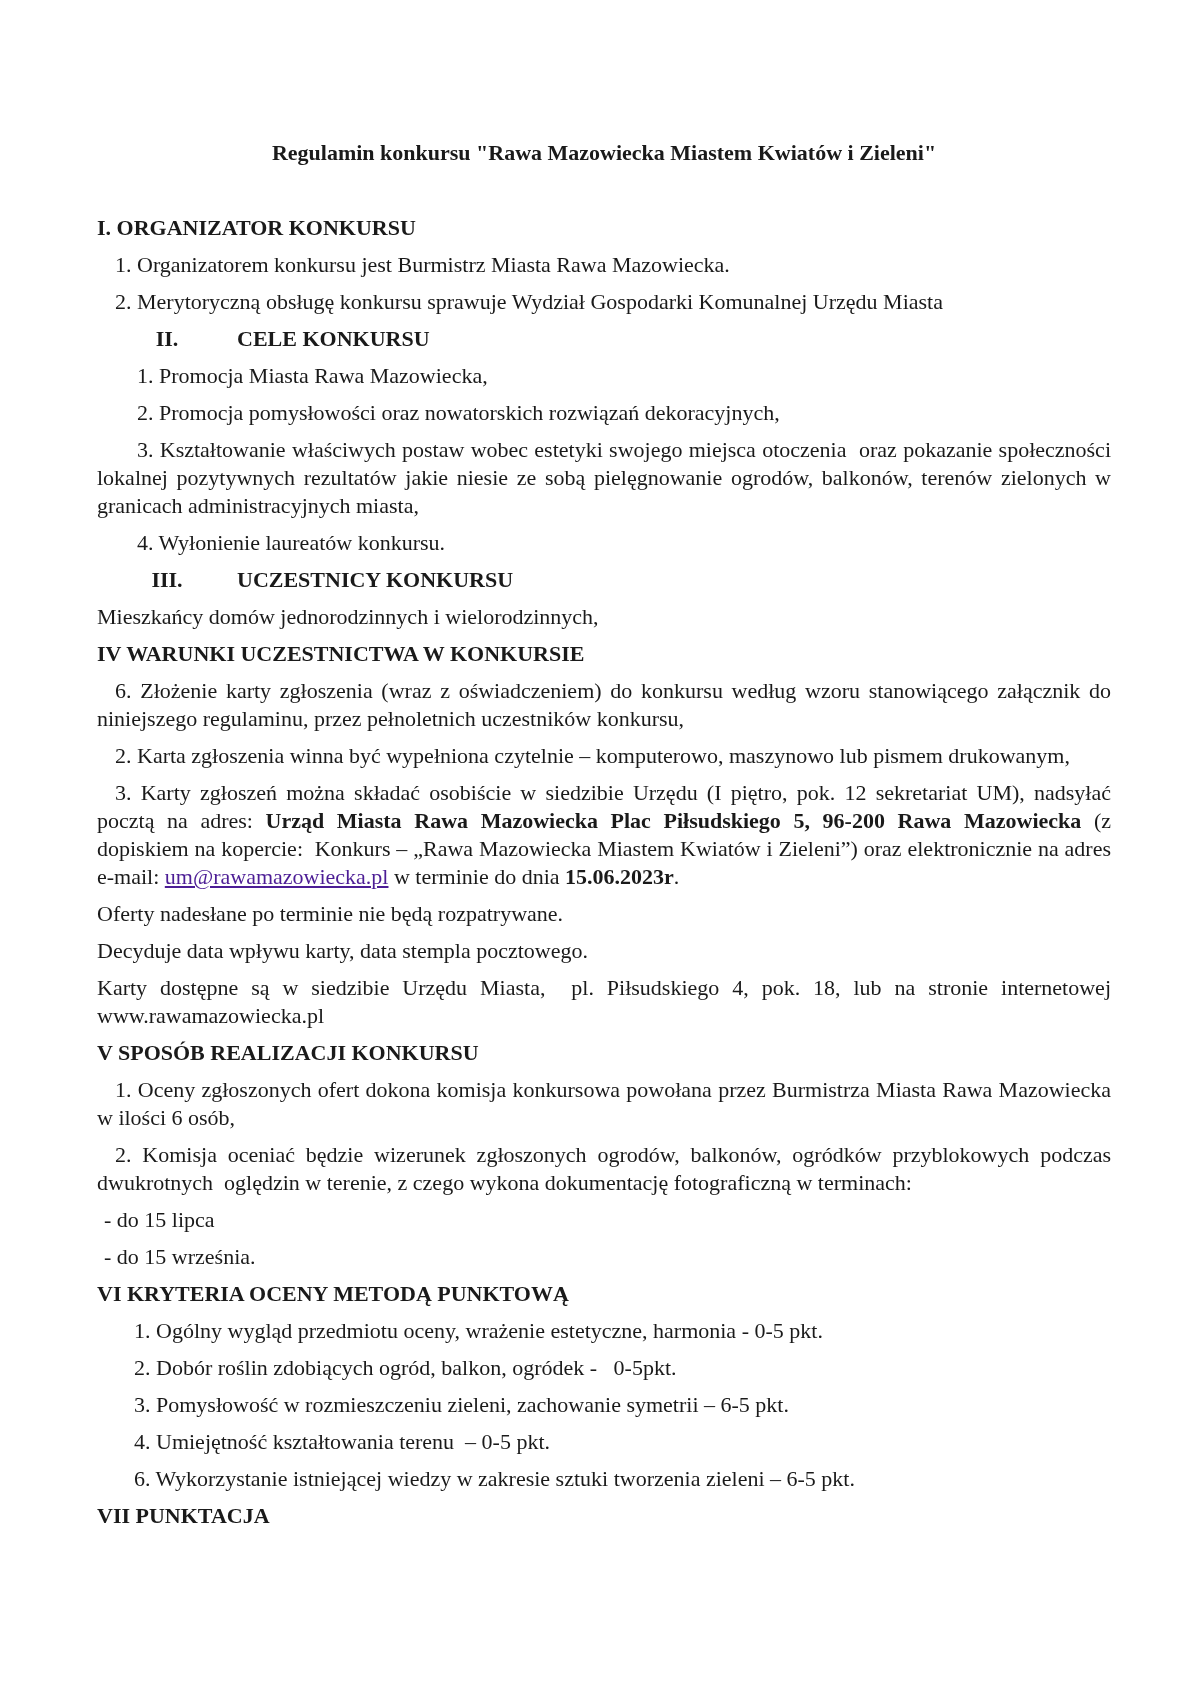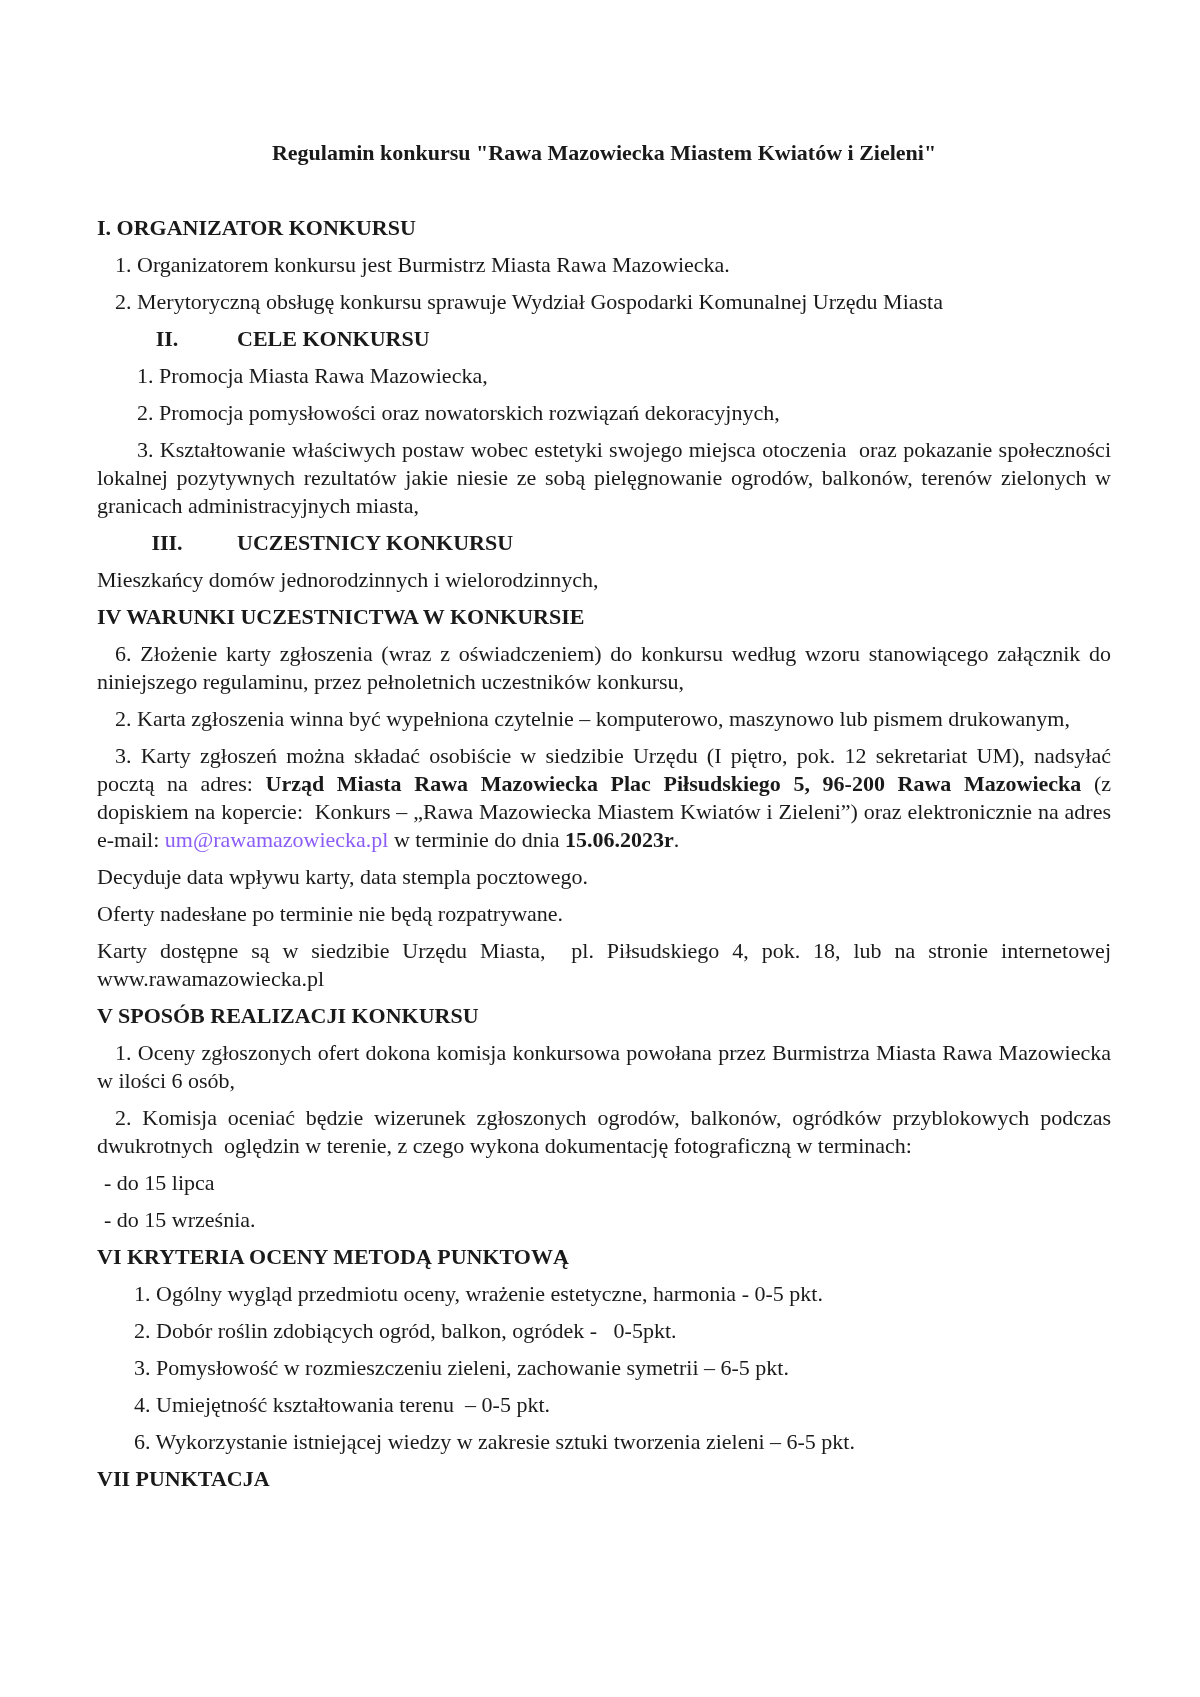--- a/index.html
+++ b/index.html
@@ -29,21 +29,22 @@
   h2.sec-heading { font-weight: bold; }
   .hnum { display: inline-block; width: 140px; text-align: center; }
   .ind7  { text-indent: 7px;  }
   .ind18 { text-indent: 18px; }
   .ind37 { text-indent: 37px; }
   .ind40 { text-indent: 40px; }
   .just  { text-align: justify; text-align-last: left; }
   .bold-para { font-weight: bold; }
   b, strong { font-weight: bold; }
   a.email-link {
-    color: #8b5cf6;
+    color: #4c1d95;
+    text-decoration: underline;
     cursor: pointer;
   }
 </style>
 </head>
 <body>
 
 <div class="page">
 
   <h1 class="doc-title">Regulamin konkursu "Rawa Mazowiecka Miastem Kwiatów i Zieleni"</h1>
 
@@ -51,34 +52,35 @@
     <h2 class="sec-heading">I. ORGANIZATOR KONKURSU</h2>
     <p class="ind18">1. Organizatorem konkursu jest Burmistrz Miasta Rawa Mazowiecka.</p>
     <p class="ind18">2. Merytoryczną obsługę konkursu sprawuje Wydział Gospodarki Komunalnej Urzędu Miasta</p>
   </section>
 
   <section>
     <h2 class="sec-heading"><span class="hnum">II.</span><span>CELE KONKURSU</span></h2>
     <p class="ind40">1. Promocja Miasta Rawa Mazowiecka,</p>
     <p class="ind40">2. Promocja pomysłowości oraz nowatorskich rozwiązań dekoracyjnych,</p>
     <p class="ind40 just">3. Kształtowanie właściwych postaw wobec estetyki swojego miejsca otoczenia &nbsp;oraz pokazanie społeczności lokalnej pozytywnych rezultatów jakie niesie ze sobą pielęgnowanie ogrodów, balkonów, terenów zielonych w granicach administracyjnych miasta,</p>
+    <p class="ind40">4. Wyłonienie laureatów konkursu.</p>
   </section>
 
   <section>
     <h2 class="sec-heading"><span class="hnum">III.</span><span>UCZESTNICY KONKURSU</span></h2>
     <p>Mieszkańcy domów jednorodzinnych i wielorodzinnych,</p>
   </section>
 
   <section>
     <h2 class="sec-heading">IV WARUNKI UCZESTNICTWA W KONKURSIE</h2>
     <p class="ind18 just">6. Złożenie karty zgłoszenia (wraz z oświadczeniem) do konkursu według wzoru stanowiącego załącznik do niniejszego regulaminu, przez pełnoletnich uczestników konkursu,</p>
     <p class="ind18">2. Karta zgłoszenia winna być wypełniona czytelnie – komputerowo, maszynowo lub pismem drukowanym,</p>
     <p class="ind18 just"><span>3. Karty zgłoszeń można składać osobiście w siedzibie Urzędu (I piętro, pok. 12 sekretariat UM), nadsyłać pocztą na adres: </span><b>Urząd Miasta Rawa Mazowiecka Plac Piłsudskiego 5, 96-200 Rawa Mazowiecka</b><span> (z dopiskiem na kopercie: &nbsp;Konkurs – „Rawa Mazowiecka Miastem Kwiatów i Zieleni”) oraz elektronicznie na adres e-mail: </span><a class="email-link">um@rawamazowiecka.pl</a><span> w terminie do dnia </span><b>15.06.2023r</b><span>.</span></p>
+    <p>Oferty nadesłane po terminie nie będą rozpatrywane.</p>
     <p>Decyduje data wpływu karty, data stempla pocztowego.</p>
-    <p>Oferty nadesłane po terminie nie będą rozpatrywane.</p>
     <p class="bold-para just">Karty dostępne są w siedzibie Urzędu Miasta, &nbsp;pl. Piłsudskiego 4, pok. 18, lub na stronie internetowej www.rawamazowiecka.pl</p>
   </section>
 
   <section>
     <h2 class="sec-heading">V SPOSÓB REALIZACJI KONKURSU</h2>
     <p class="ind18 just">1. Oceny zgłoszonych ofert dokona komisja konkursowa powołana przez Burmistrza Miasta Rawa Mazowiecka w ilości 6 osób,</p>
     <p class="ind18 just">2. Komisja oceniać będzie wizerunek zgłoszonych ogrodów, balkonów, ogródków przyblokowych podczas dwukrotnych &nbsp;oględzin w terenie, z czego wykona dokumentację fotograficzną w terminach:</p>
     <p class="ind7">- do 15 lipca</p>
     <p class="ind7">- do 15 września.</p>
   </section>

